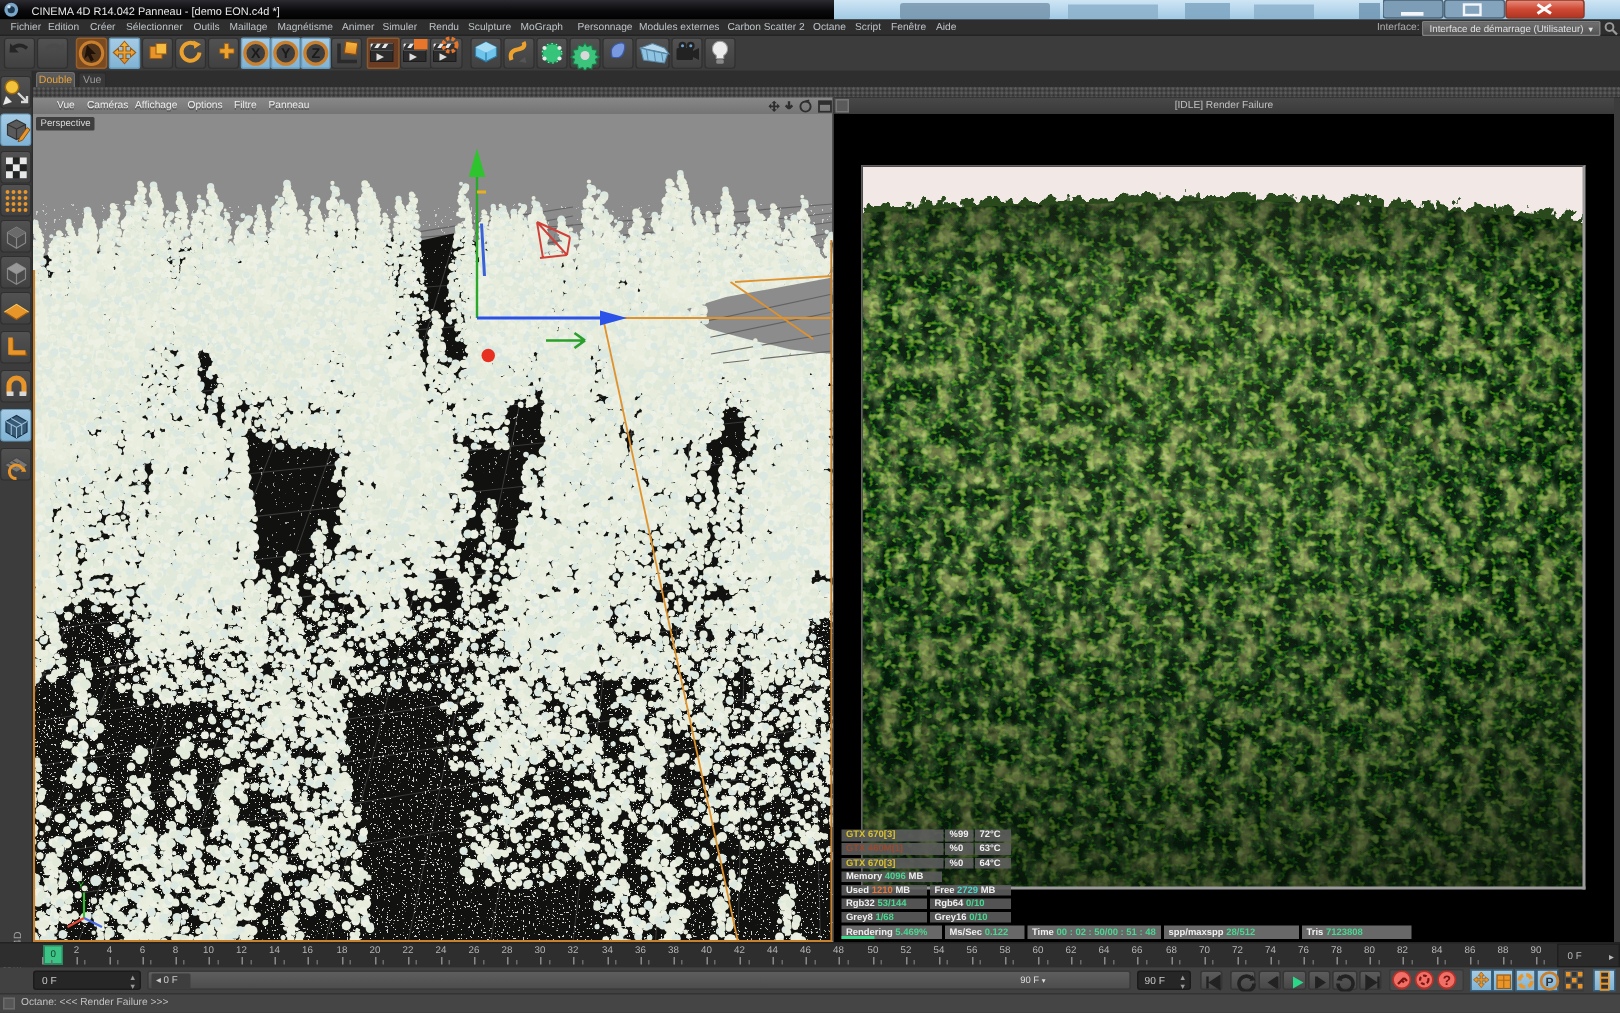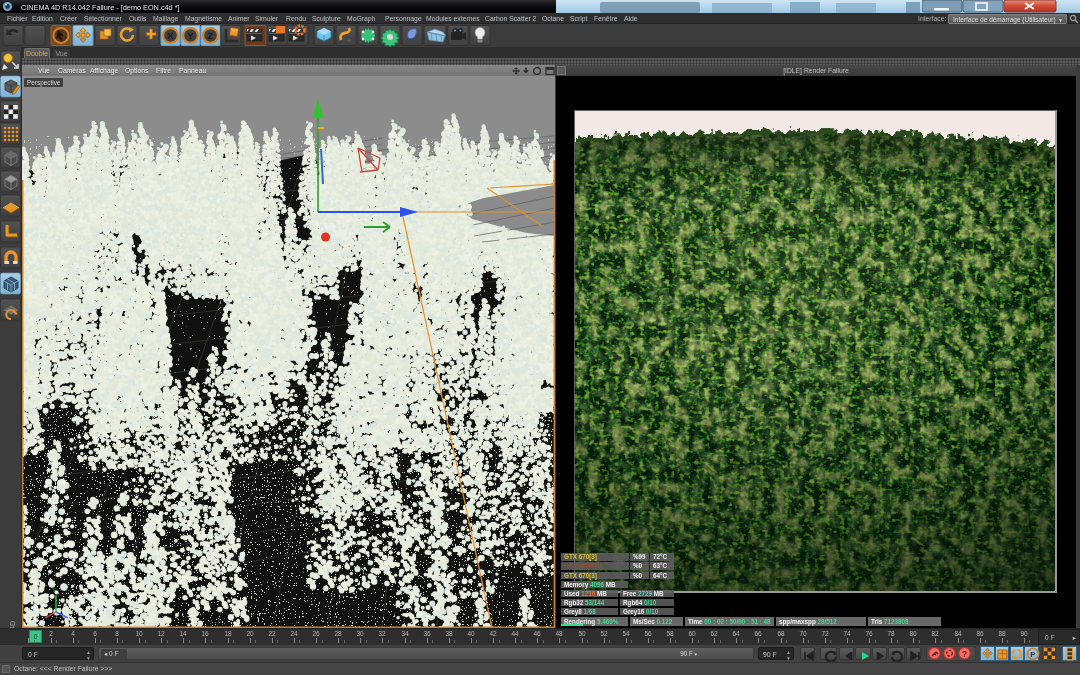--- a/index.html
+++ b/index.html
@@ -29,21 +29,21 @@
  <rect x="82" y="0" width="52" height="12" rx="2" fill="url(#redg)" stroke="#8a3a2a"></rect>
  <rect x="12" y="8" width="15" height="2.5" fill="#f2f6fa"></rect>
  <rect x="54" y="3" width="11" height="7" fill="none" stroke="#f2f6fa" stroke-width="1.6"></rect>
  <path d="M103 3 L112 9 M112 3 L103 9" stroke="#fbfbfb" stroke-width="2"></path>
 </svg>
 <svg class="abs" style="left:2px;top:1px" width="12" height="11">
     <circle cx="5.5" cy="5.5" r="4.6" fill="#7aa6c8"></circle>
     <circle cx="5.5" cy="5.5" r="2.4" fill="#1c3850"></circle>
     <circle cx="4" cy="3.5" r="1.1" fill="#cfe4f2"></circle>
   </svg>
-<div class="abs" style="left:21px;top:2.5px;font-size:7.3px;color:#e8e8e8;">CINEMA 4D R14.042 Failure - [demo EON.c4d *]</div>
+<div class="abs" style="left:21px;top:2.5px;font-size:7.3px;color:#e8e8e8;">CINEMA 4D R14.042 Panneau - [demo EON.c4d *]</div>
 <div class="abs" style="left:0;top:13px;width:1080px;height:11px;background:#2e2e2e;border-bottom:1px solid #232323;">
 <span class="mi" style="left:7px">Fichier</span>
 <span class="mi" style="left:32px">Edition</span>
 <span class="mi" style="left:60px">Créer</span>
 <span class="mi" style="left:84px">Sélectionner</span>
 <span class="mi" style="left:129px">Outils</span>
 <span class="mi" style="left:153px">Maillage</span>
 <span class="mi" style="left:185px">Magnétisme</span>
 <span class="mi" style="left:228px">Animer</span>
 <span class="mi" style="left:255px">Simuler</span>

